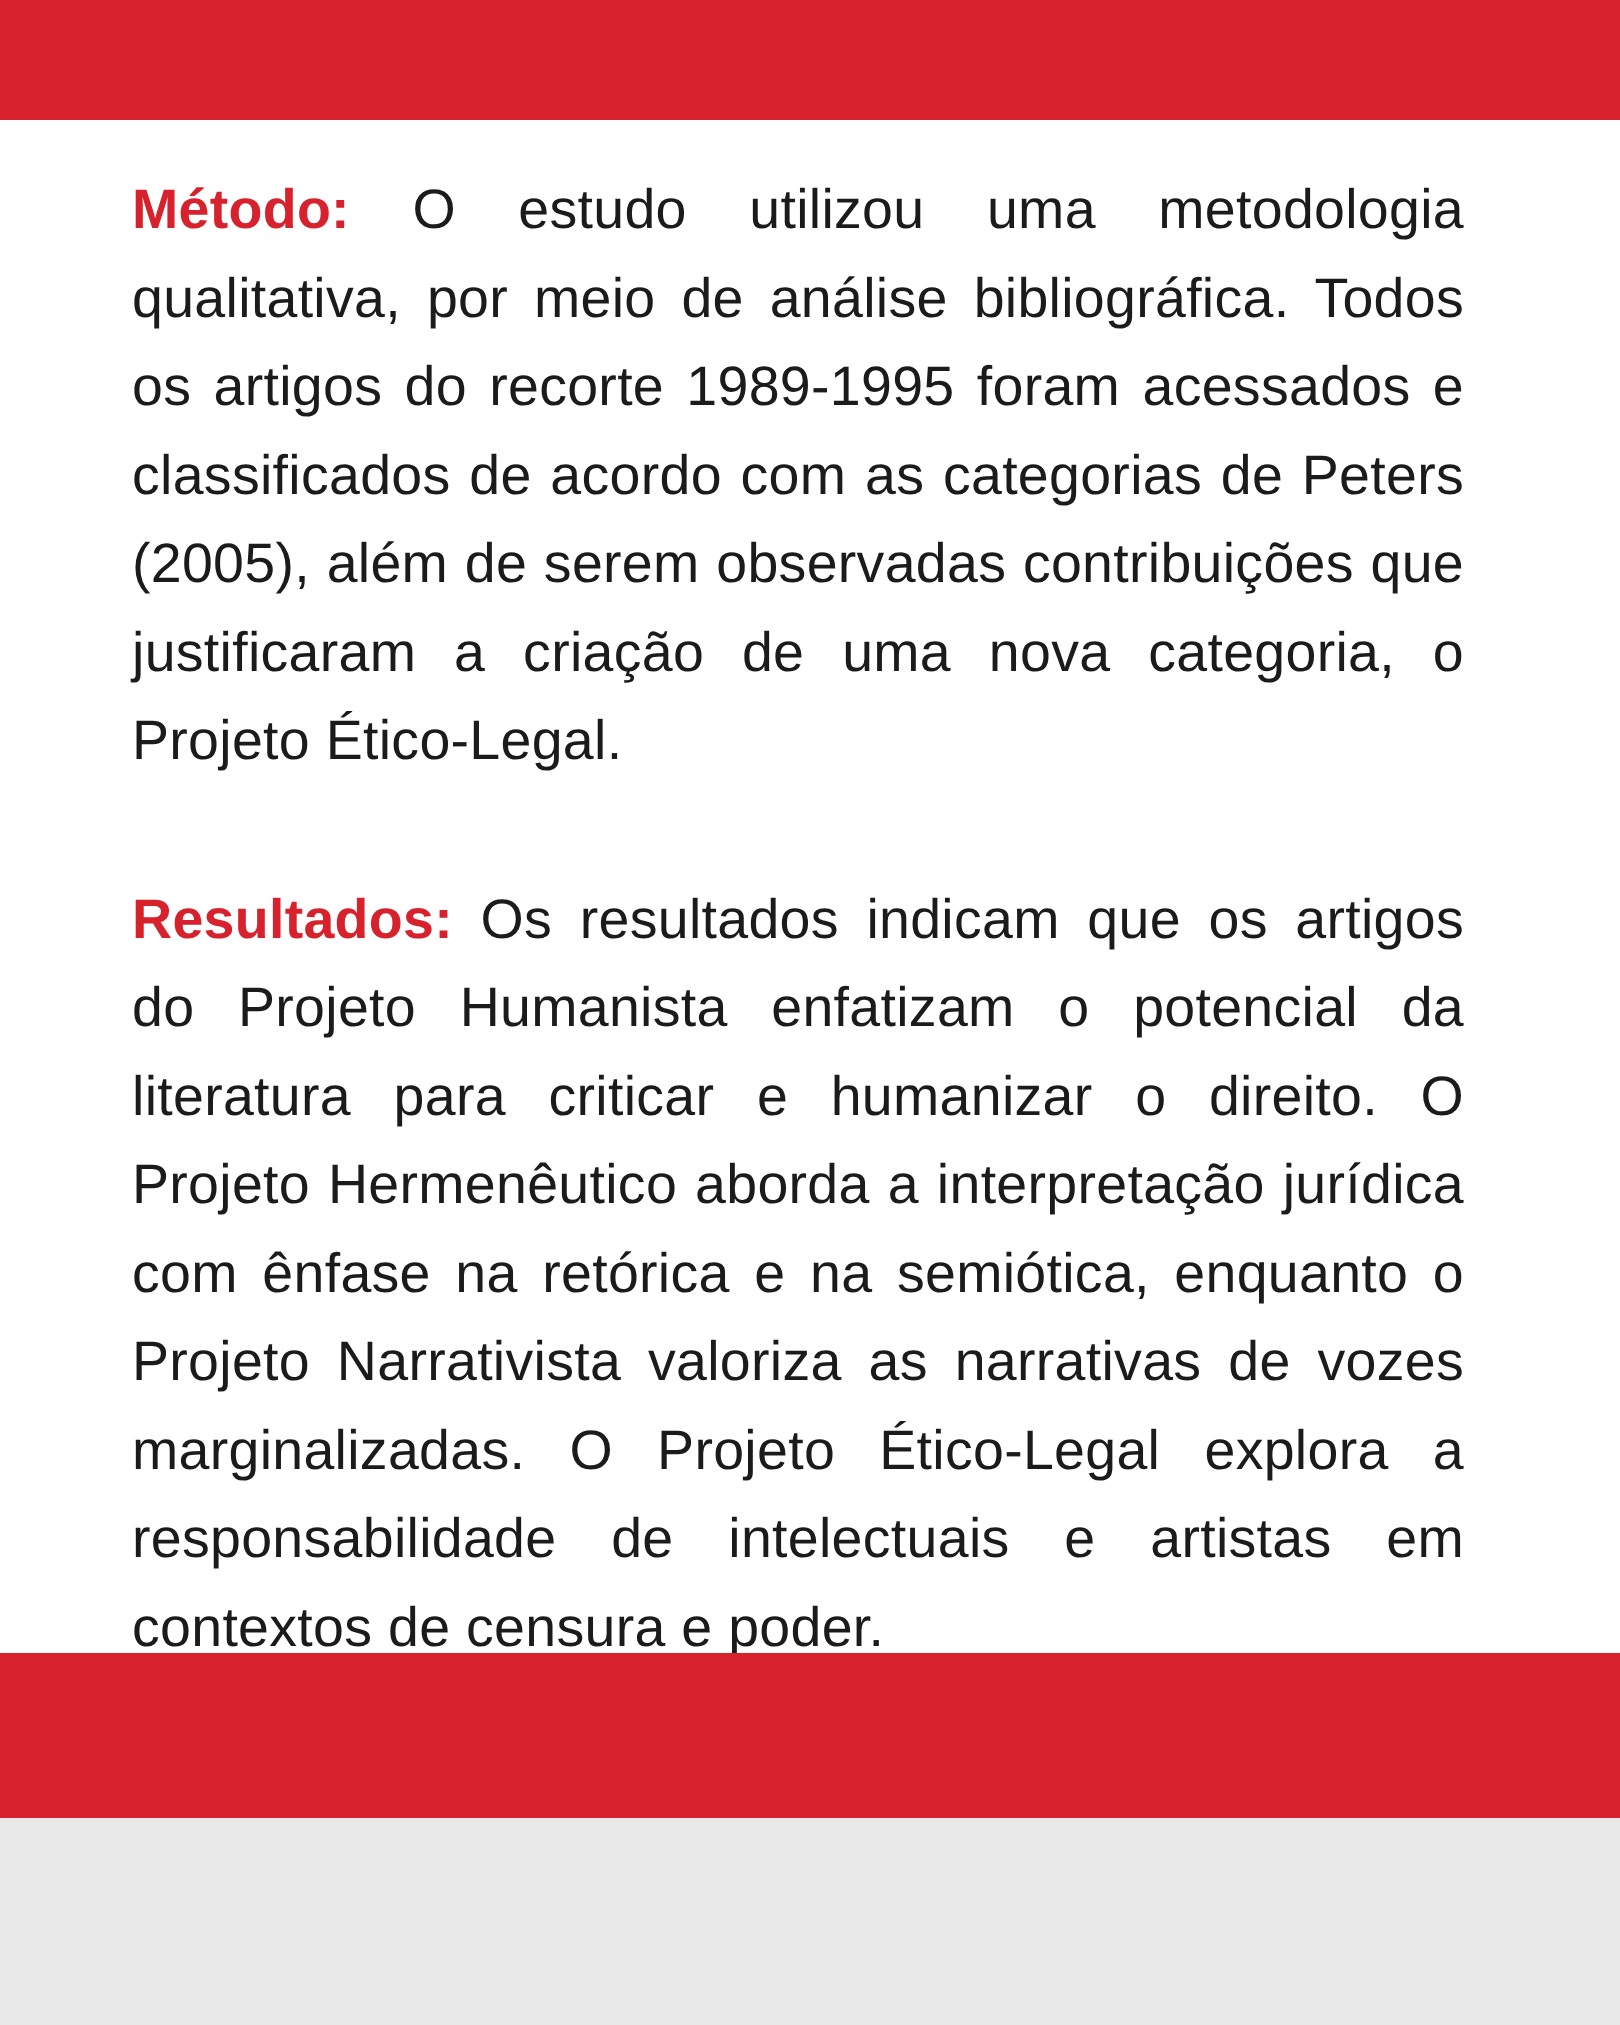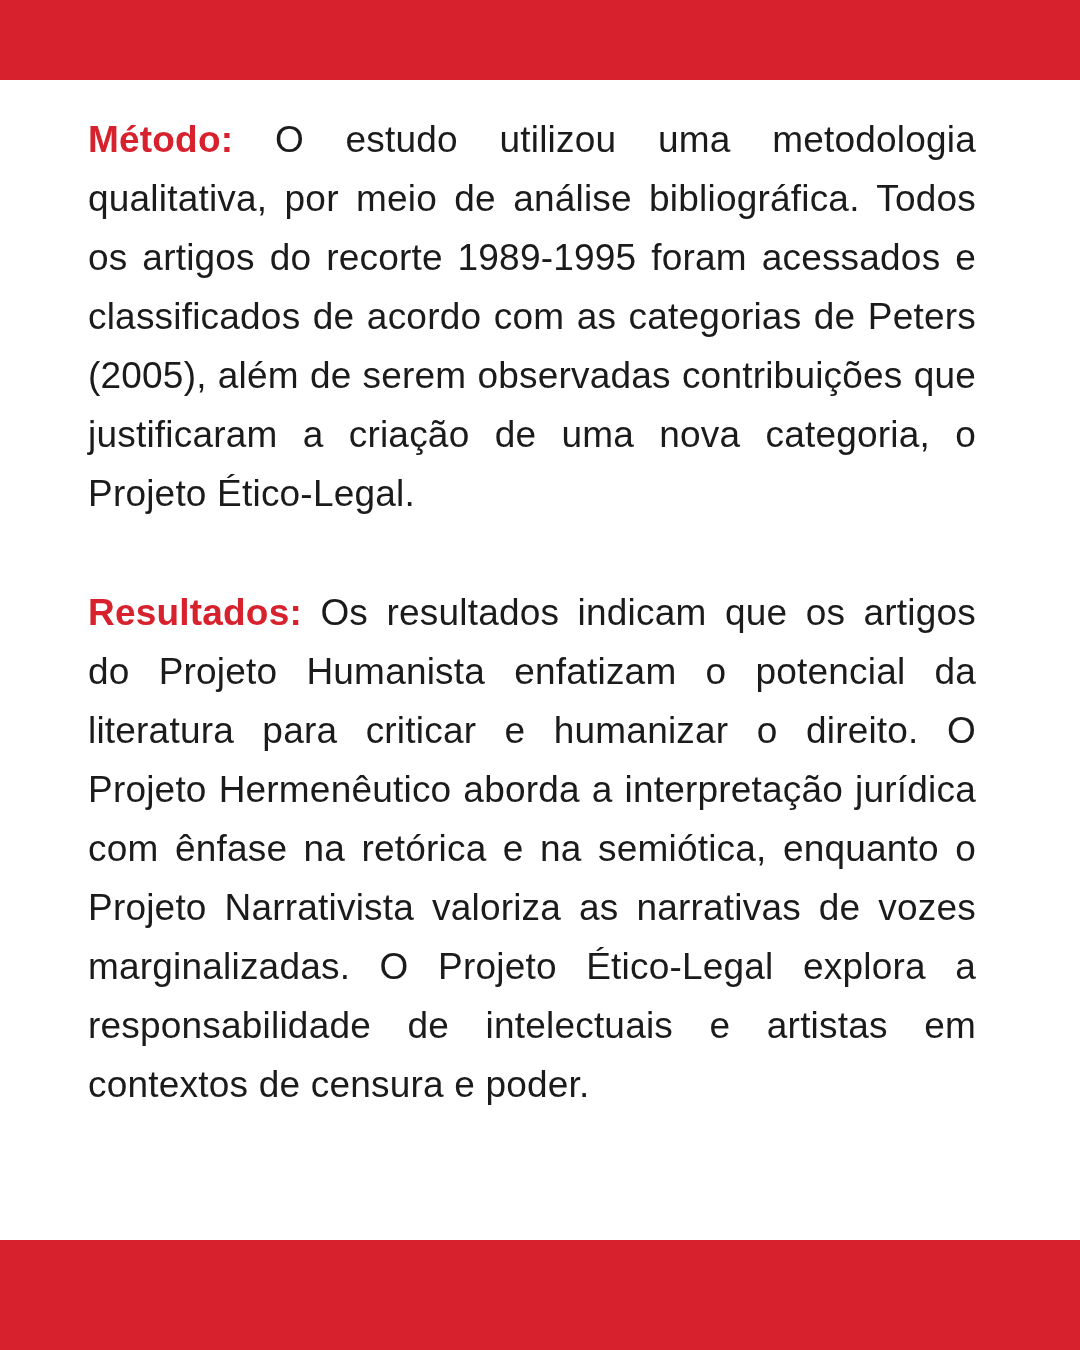--- a/index.html
+++ b/index.html
@@ -3,21 +3,21 @@
 <meta charset="utf-8">
 <style>
   html, body {
     margin: 0;
     padding: 0;
     background: #e8e8e8;
   }
   .page {
     position: relative;
     width: 1080px;
-    height: 1350px;
+    height: 1212px;
     margin: 0 auto;
     background: #ffffff;
     overflow: hidden;
     font-family: "Liberation Sans", "DejaVu Sans", sans-serif;
   }
   .bar {
     position: absolute;
     left: 0;
     width: 100%;
     background: #d7212d;

